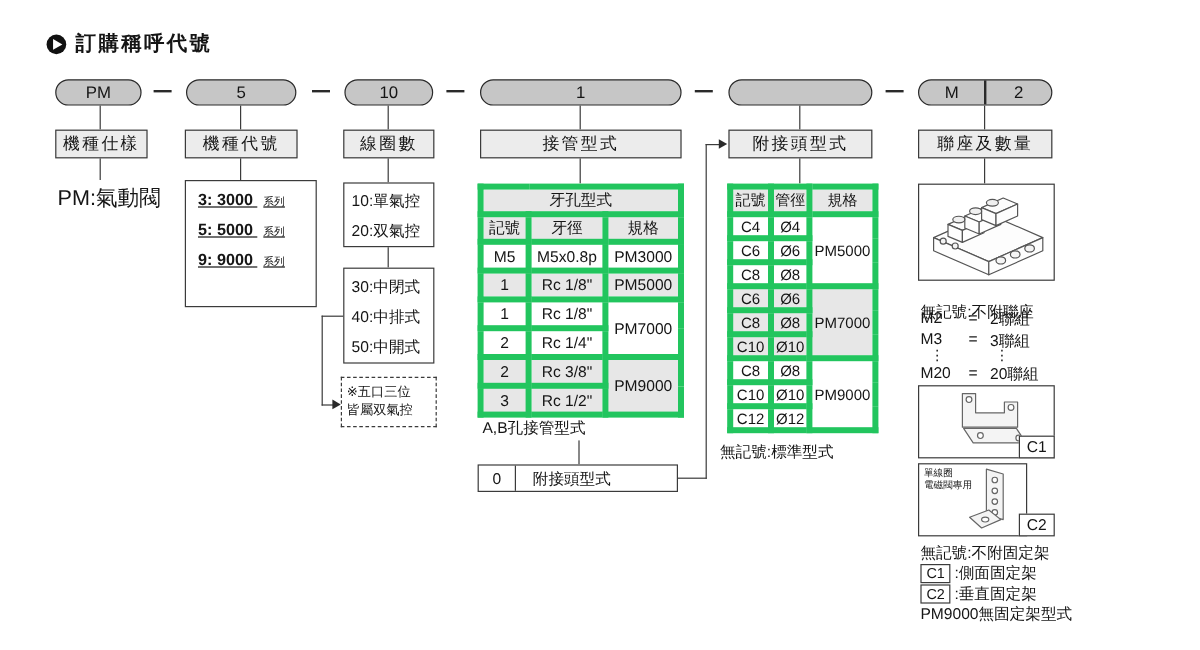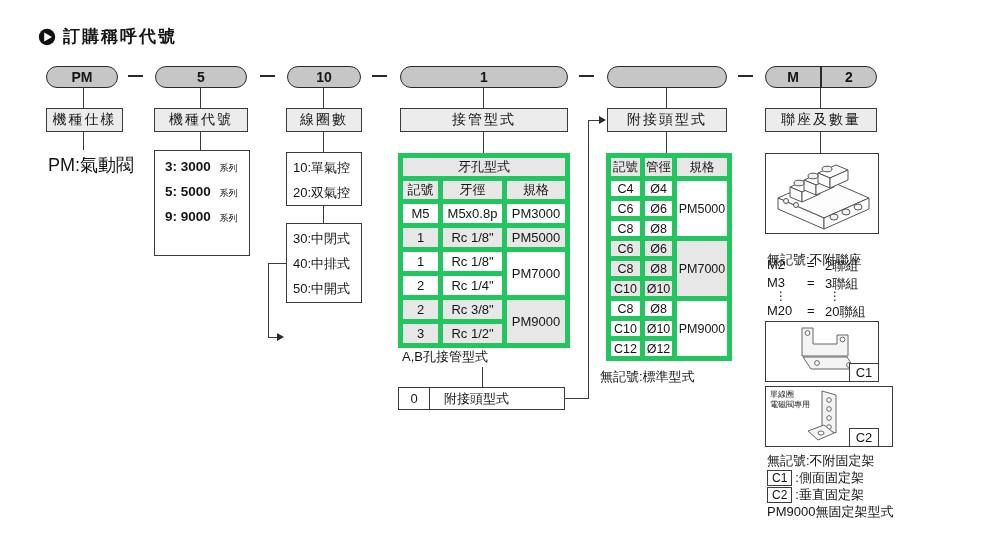--- a/index.html
+++ b/index.html
@@ -4,21 +4,21 @@
 <style>
   html,body{margin:0;padding:0;background:#fff;}
   .page{position:relative;width:1000px;height:542px;background:#fff;overflow:hidden;
         font-family:"Liberation Sans","DejaVu Sans",sans-serif;color:#151515;}
   
   .title-wrap{position:absolute;left:38px;top:25px;display:flex;align-items:center;gap:7px;}
   .title-text{font-size:17px;font-weight:bold;letter-spacing:2px;}
   
   .pill{position:absolute;top:66px;height:22px;background:#c6c6c6;border:1.5px solid #2a2a2a;
         border-radius:12px;display:flex;align-items:center;justify-content:center;
-        font-size:14px;font-weight:bold;box-sizing:border-box;}
+        font-size:14px;font-weight:normal;box-sizing:border-box;}
   .pill-half{flex:1;display:flex;align-items:center;justify-content:center;height:100%;}
   .pill-div{width:1.5px;height:100%;background:#2a2a2a;}
   .dash{position:absolute;top:75px;width:15px;height:2px;background:#2a2a2a;}
   
   .hdrbox{position:absolute;top:108px;height:24px;background:#ececec;border:1px solid #3b3b3b;
           display:flex;align-items:center;justify-content:center;font-size:14px;
           letter-spacing:2px;box-sizing:border-box;}
   
   .vline{position:absolute;width:1px;background:#3b3b3b;}
   .hline{position:absolute;height:1px;background:#3b3b3b;}
@@ -119,21 +119,21 @@
 
   <div class="vline" style="left:83px;top:132px;height:18px;"></div>
   <div class="vline" style="left:200px;top:132px;height:18px;"></div>
   <div class="vline" style="left:323px;top:132px;height:20px;"></div>
   <div class="vline" style="left:483px;top:132px;height:21px;"></div>
   <div class="vline" style="left:666px;top:132px;height:21px;"></div>
   <div class="vline" style="left:820px;top:132px;height:21px;"></div>
 
   <div class="plain" style="left:48px;top:153px;font-size:18px;">PM:氣動閥</div>
 
-  <div class="cbox" style="left:154px;top:150px;width:96px;height:106px;padding-top:4px;">
+  <div class="cbox" style="left:154px;top:150px;width:110px;height:106px;padding-top:4px;text-decoration:underline;">
     <div class="mc-row">
       <span class="mc-code">3: 3000</span>
       <span class="mc-suffix">系列</span>
     </div>
     <div class="mc-row">
       <span class="mc-code">5: 5000</span>
       <span class="mc-suffix">系列</span>
     </div>
     <div class="mc-row">
       <span class="mc-code">9: 9000</span>
@@ -149,20 +149,24 @@
   <div class="cbox" style="left:286px;top:223px;width:76px;height:80px;padding-top:2px;">
     <div class="coil-row">30:中閉式</div>
     <div class="coil-row">40:中排式</div>
     <div class="coil-row">50:中開式</div>
   </div>
 
   <div class="hline" style="left:268px;top:263px;width:18px;"></div>
   <div class="vline" style="left:268px;top:263px;height:75px;"></div>
   <div class="hline" style="left:268px;top:337px;width:10px;"></div>
   <div class="arrow-r" style="left:277px;top:333px;"></div>
+  <div class="dashedbox" style="left:284px;top:314px;width:80px;height:42px;">
+    <div>※五口三位</div>
+    <div>皆屬双氣控</div>
+  </div>
 
   <table class="t" style="left:398px;top:153px;width:167px;">
     <colgroup>
         <col style="width:40px">
         <col style="width:64px">
         <col style="width:63px">
       </colgroup>
     <tbody>
         <tr style="height:23px;">
           <th colspan="3" class="shade">牙孔型式</th>
@@ -327,21 +331,21 @@
         <polygon points="37,35 81,35 89,47 45,47"></polygon>
         <circle cx="51" cy="41" r="2.4" fill="#fff"></circle>
         <circle cx="83" cy="43" r="2.4" fill="#fff"></circle>
       </g>
     </svg>
     <div class="tagbox" style="left:83px;top:41px;width:30px;height:19px;">
       <span>C1</span>
     </div>
   </div>
 
-  <div class="imgbox" style="left:765px;top:386px;width:128px;height:61px;">
+  <div class="imgbox" style="left:765px;top:386px;width:91px;height:61px;">
     <svg width="112" height="59" viewBox="0 0 112 59" style="position:absolute;left:0;top:0;">
       <g stroke="#666" stroke-width="1" fill="#f4f4f4" stroke-linejoin="round">
         <polygon points="56,4 70,8 70,46 56,42"></polygon>
         <circle cx="63" cy="13" r="2.3" fill="#fff"></circle>
         <circle cx="63" cy="22" r="2.3" fill="#fff"></circle>
         <circle cx="63" cy="31" r="2.3" fill="#fff"></circle>
         <circle cx="63" cy="40" r="2.3" fill="#fff"></circle>
         <polygon points="42,44 58,38 68,46 52,53"></polygon>
         <ellipse cx="55" cy="46" rx="3" ry="2" fill="#fff"></ellipse>
       </g>

